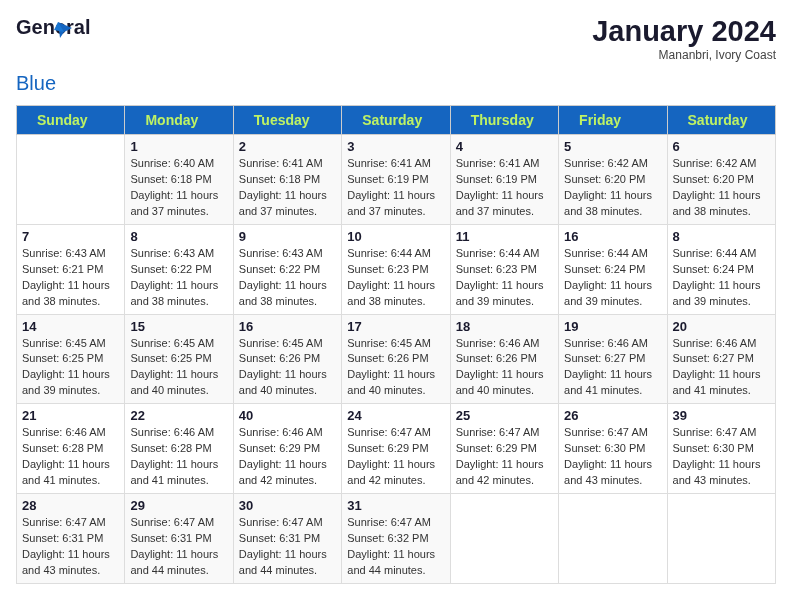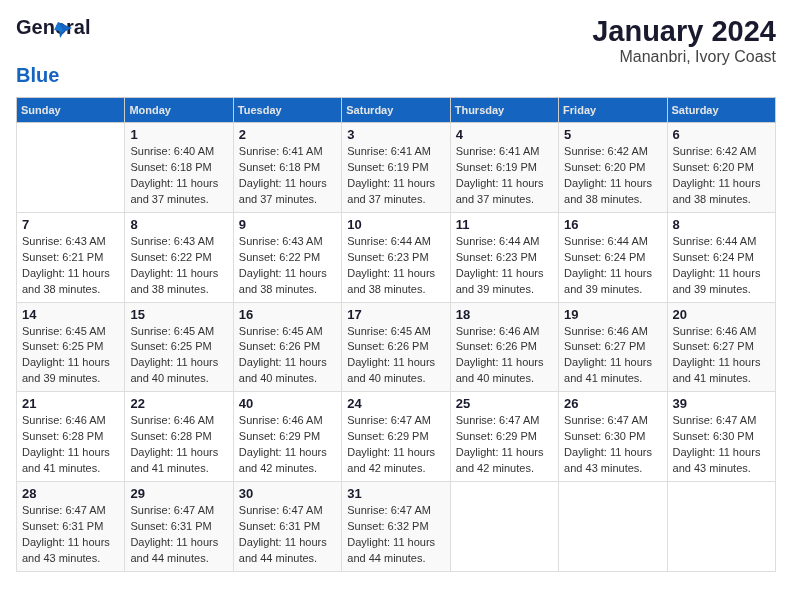--- a/index.html
+++ b/index.html
@@ -24,34 +24,34 @@
     .title-area {
       text-align: right;
     }
     .month-title {
       font-size: 29px;
       font-weight: bold;
       color: #1a1a2e;
       line-height: 1.1;
     }
     .subtitle {
-      font-size: 16px;
+      font-size: 12px;
       color: #444;
     }
     table {
       width: 100%;
       border-collapse: collapse;
       font-size: 11px;
     }
     thead tr th {
       background-color: #1565c0;
-      color: #e5e5e5;
-      padding: 6px 4px;
+      color: #bef264;
+      padding: 6px 20px;
       text-align: left;
-      font-size: 11px;
+      font-size: 14px;
       font-weight: bold;
       border: 1px solid #ccc;
     }
     tbody tr td {
       border: 1px solid #ddd;
       vertical-align: top;
       padding: 4px 5px;
       height: 80px;
       width: calc(100% / 7);
     }
@@ -82,21 +82,21 @@
   <div class="logo">
     <div style="display:flex;align-items:center;gap:4px;">
       <div style="position:relative;width:48px;height:36px;">
         <span style="position:absolute;top:0;left:0;font-size:20px;font-weight:bold;color:#1a1a2e;">General</span>
         <svg style="position:absolute;top:2px;right:-8px;" width="22" height="22" viewBox="0 0 22 22">
           <polygon points="8,4 22,10 14,14 10,20" fill="#1565c0"></polygon>
           <polygon points="8,4 14,14 4,12" fill="#1976d2"></polygon>
         </svg>
       </div>
     </div>
-    <div style="font-size:20px;font-weight:bold;color:#1565c0;margin-top:12px;">Blue</div>
+    <div style="font-size:20px;font-weight:normal;color:#1565c0;margin-top:20px;">Blue</div>
   </div>
   <div class="title-area">
     <div class="month-title">January 2024</div>
     <div class="subtitle">Mananbri, Ivory Coast</div>
   </div>
 </div>
 
 <table>
   <thead>
     <tr>

